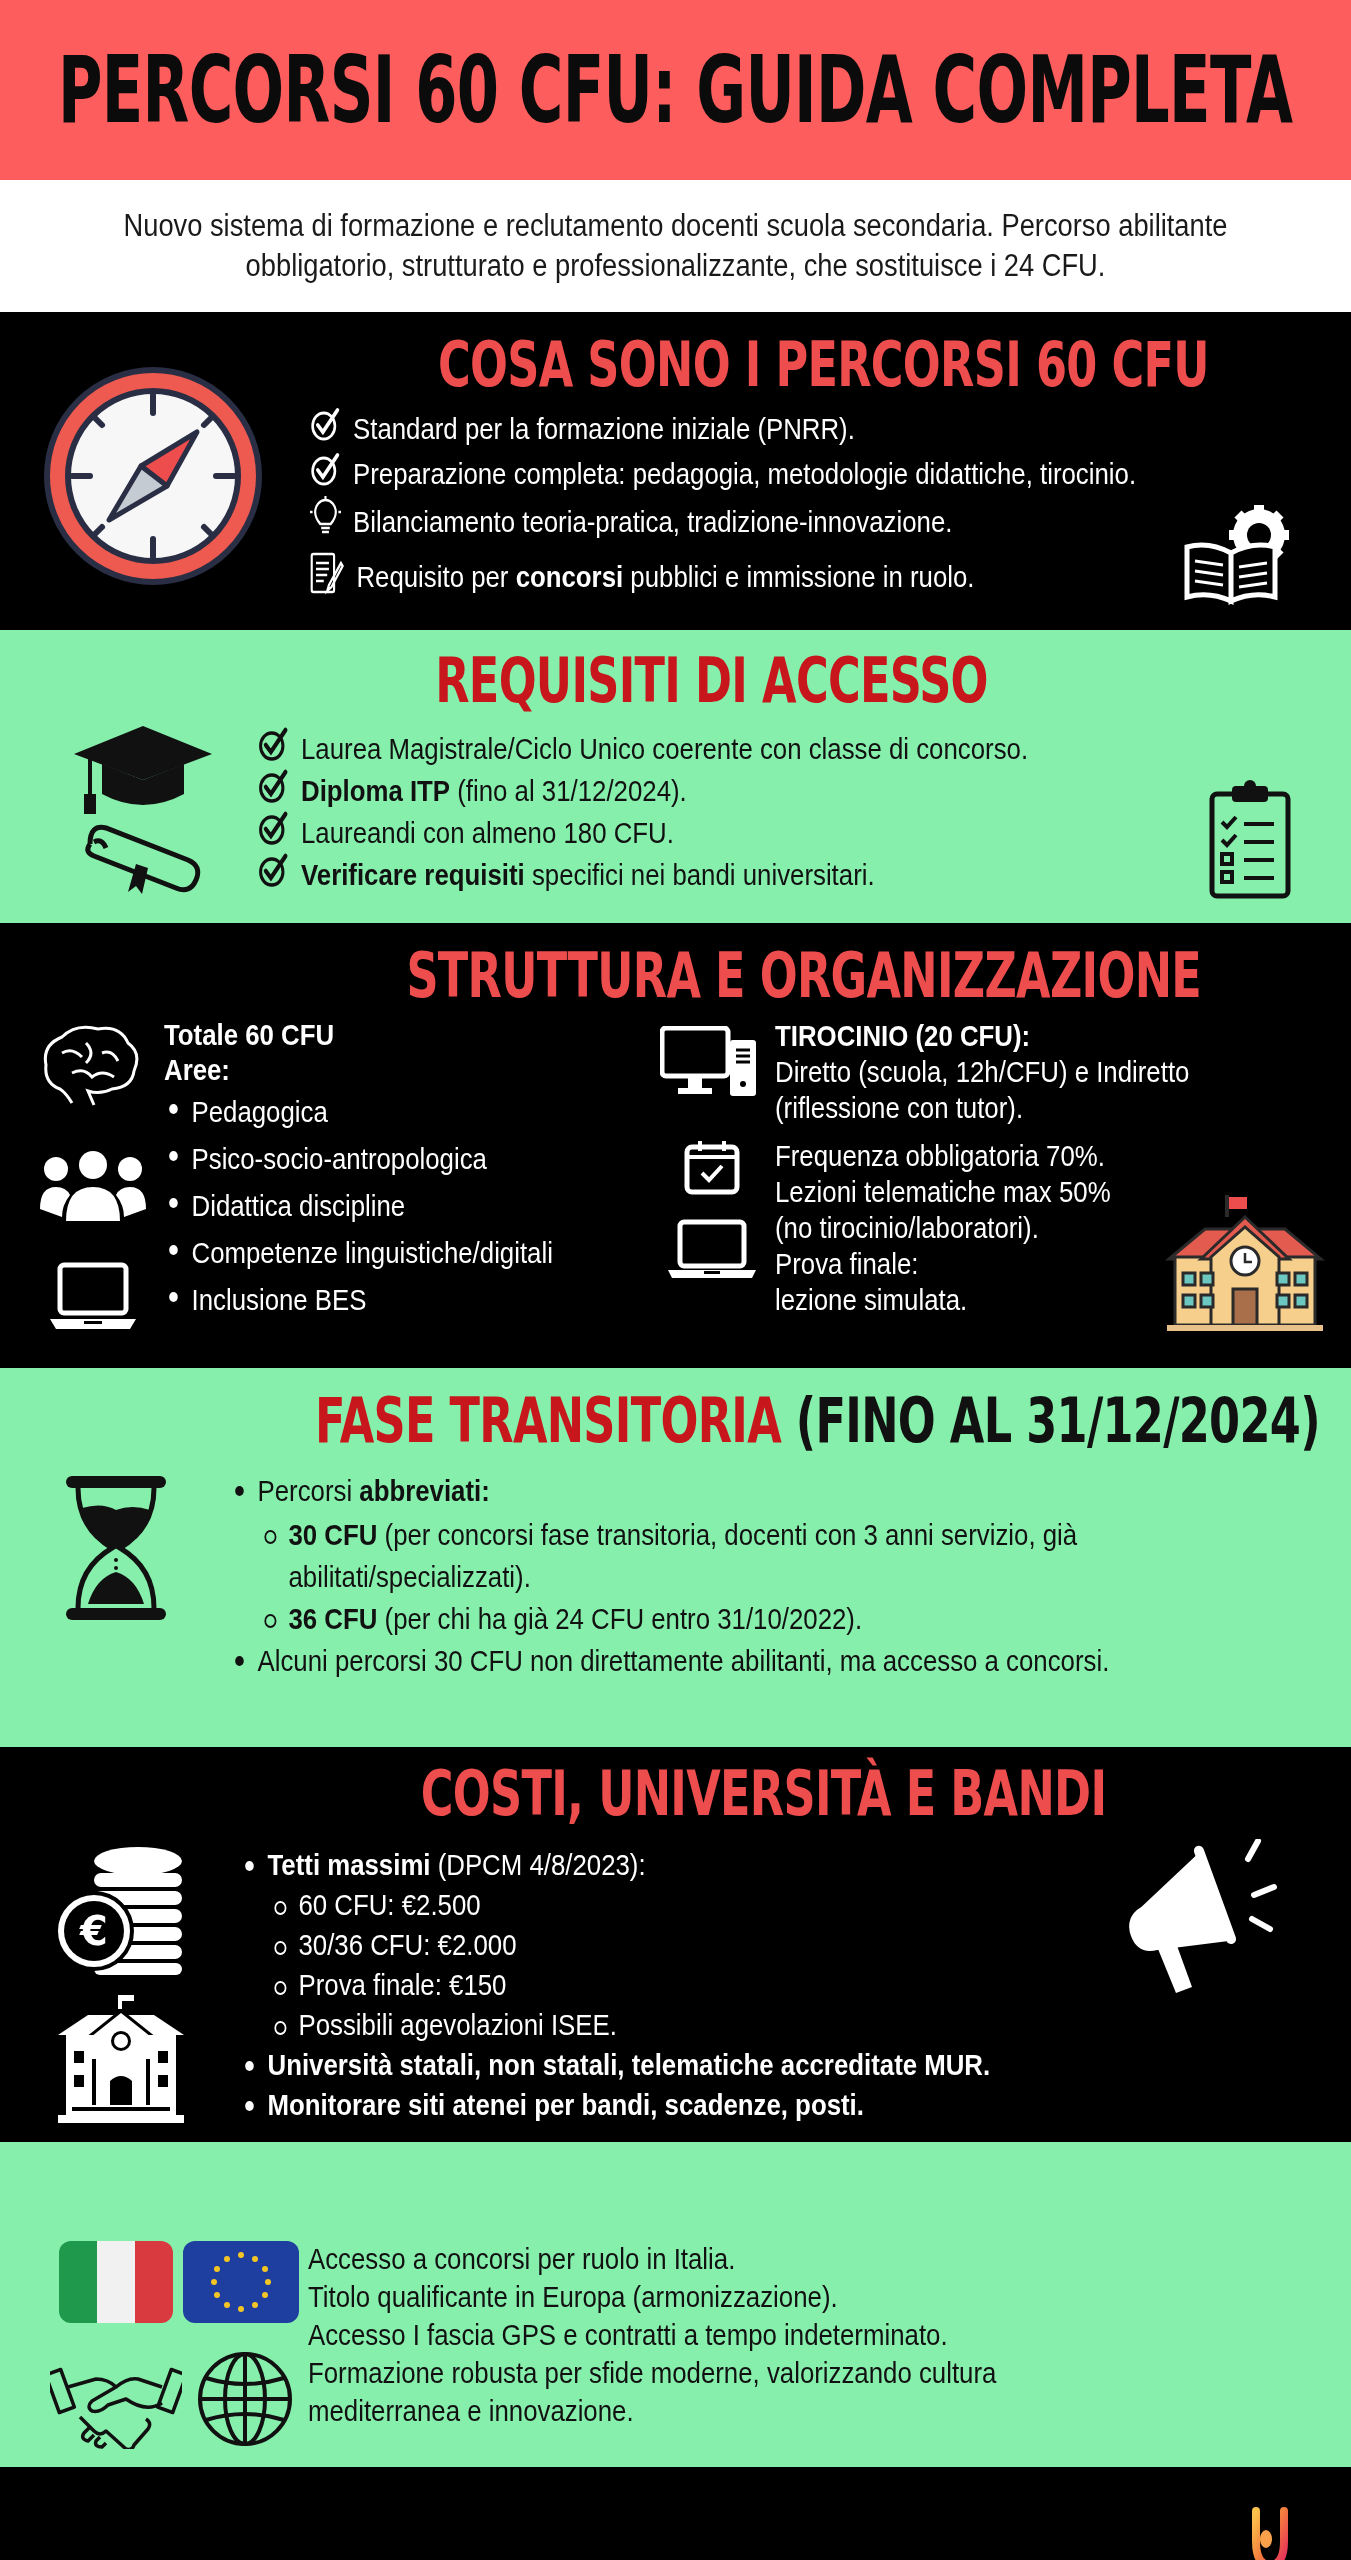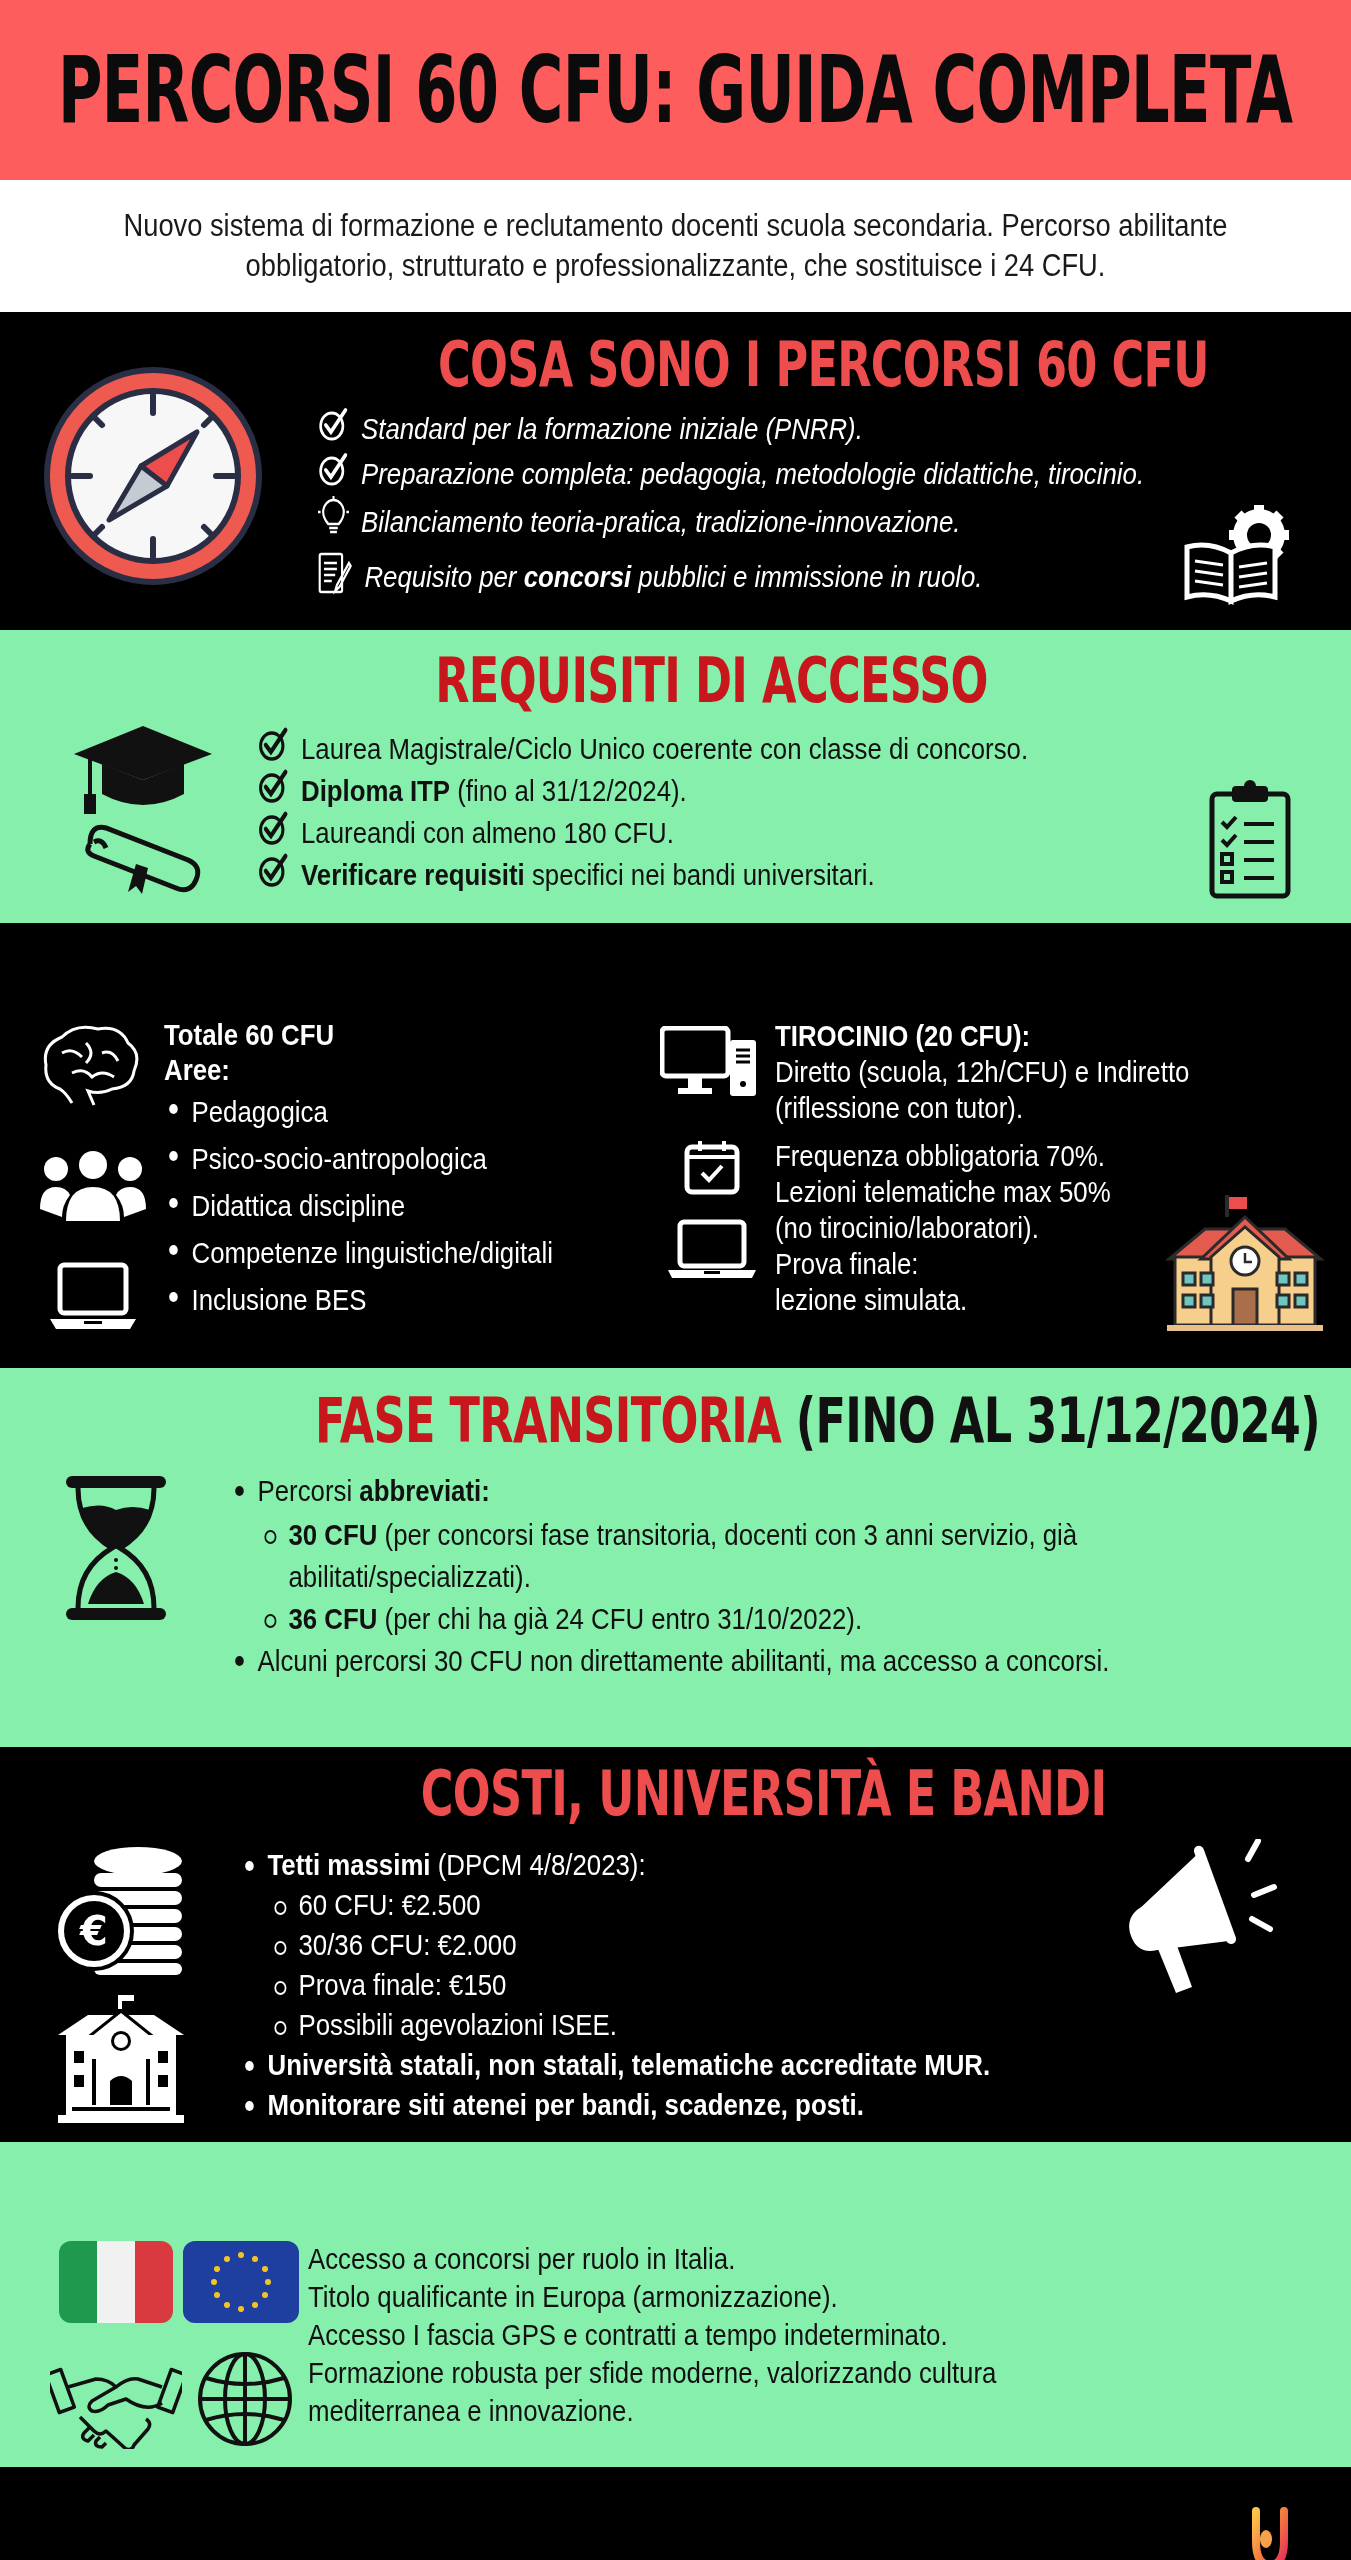--- a/index.html
+++ b/index.html
@@ -57,21 +57,21 @@
         <line x1="52" y1="170" x2="60" y2="162"></line>
           <line x1="162" y1="60" x2="170" y2="52"></line>
       </g>
       <polygon points="155,67 125,121 99,101" fill="#ee4d4d" stroke="#2a2e44" stroke-width="5" stroke-linejoin="round"></polygon>
       <polygon points="67,155 99,101 125,121" fill="#c5cbd2" stroke="#2a2e44" stroke-width="5" stroke-linejoin="round"></polygon>
     </svg>
   </div>
   <div style="position:absolute;left:340px;top:18px;width:700px;">
     <div class="h2">COSA SONO I PERCORSI 60 CFU</div>
   </div>
-  <div style="position:absolute;left:318px;top:95px;font-style:italic;">
+  <div style="position:absolute;left:310px;top:95px;">
     <div class="txt cond" style="transform:scaleX(0.86);">
       <div class="line" style="height:44px;">
         <span><svg width="36" height="36" viewBox="0 0 36 36">
               <circle cx="16" cy="20" r="13" fill="none" stroke="#fff" stroke-width="3"></circle>
               <path d="M9 19 l6 7 L32 4" fill="none" stroke="#fff" stroke-width="4" stroke-linecap="round"></path>
             </svg></span>
         <span>Standard per la formazione iniziale (PNRR).</span>
       </div>
       <div class="line" style="height:46px;">
         <span><svg width="36" height="36" viewBox="0 0 36 36">
@@ -195,20 +195,23 @@
           <line x1="36" y1="44" x2="66" y2="44"></line>
           <line x1="36" y1="62" x2="66" y2="62"></line>
           <line x1="36" y1="80" x2="66" y2="80"></line>
           <line x1="36" y1="98" x2="66" y2="98"></line>
         </g>
     </svg>
   </div>
 </div>
 
 <div class="sec dark" style="height:445px;">
+  <div style="position:absolute;left:300px;top:18px;width:760px;">
+    <div class="h2">STRUTTURA E ORGANIZZAZIONE</div>
+  </div>
   <div class="ico" style="left:42px;top:100px;">
     <svg width="100" height="92" viewBox="0 0 100 92">
         <g fill="none" stroke="#fff" stroke-width="3">
           <path d="M30 80 q-6 -10 -12 -14 q-16 -6 -14 -24 q-4 -20 16 -28 q14 -14 36 -8 q22 -4 30 14 q14 10 6 28 q-2 16 -22 18 q-12 6 -24 2 l6 14"></path>
           <path d="M20 30 q10 -6 20 4"></path>
           <path d="M44 20 q10 10 0 20"></path>
           <path d="M60 30 q10 -4 16 8"></path>
           <path d="M30 50 q12 -6 20 4 q10 -8 22 0"></path>
         </g>
       </svg>

